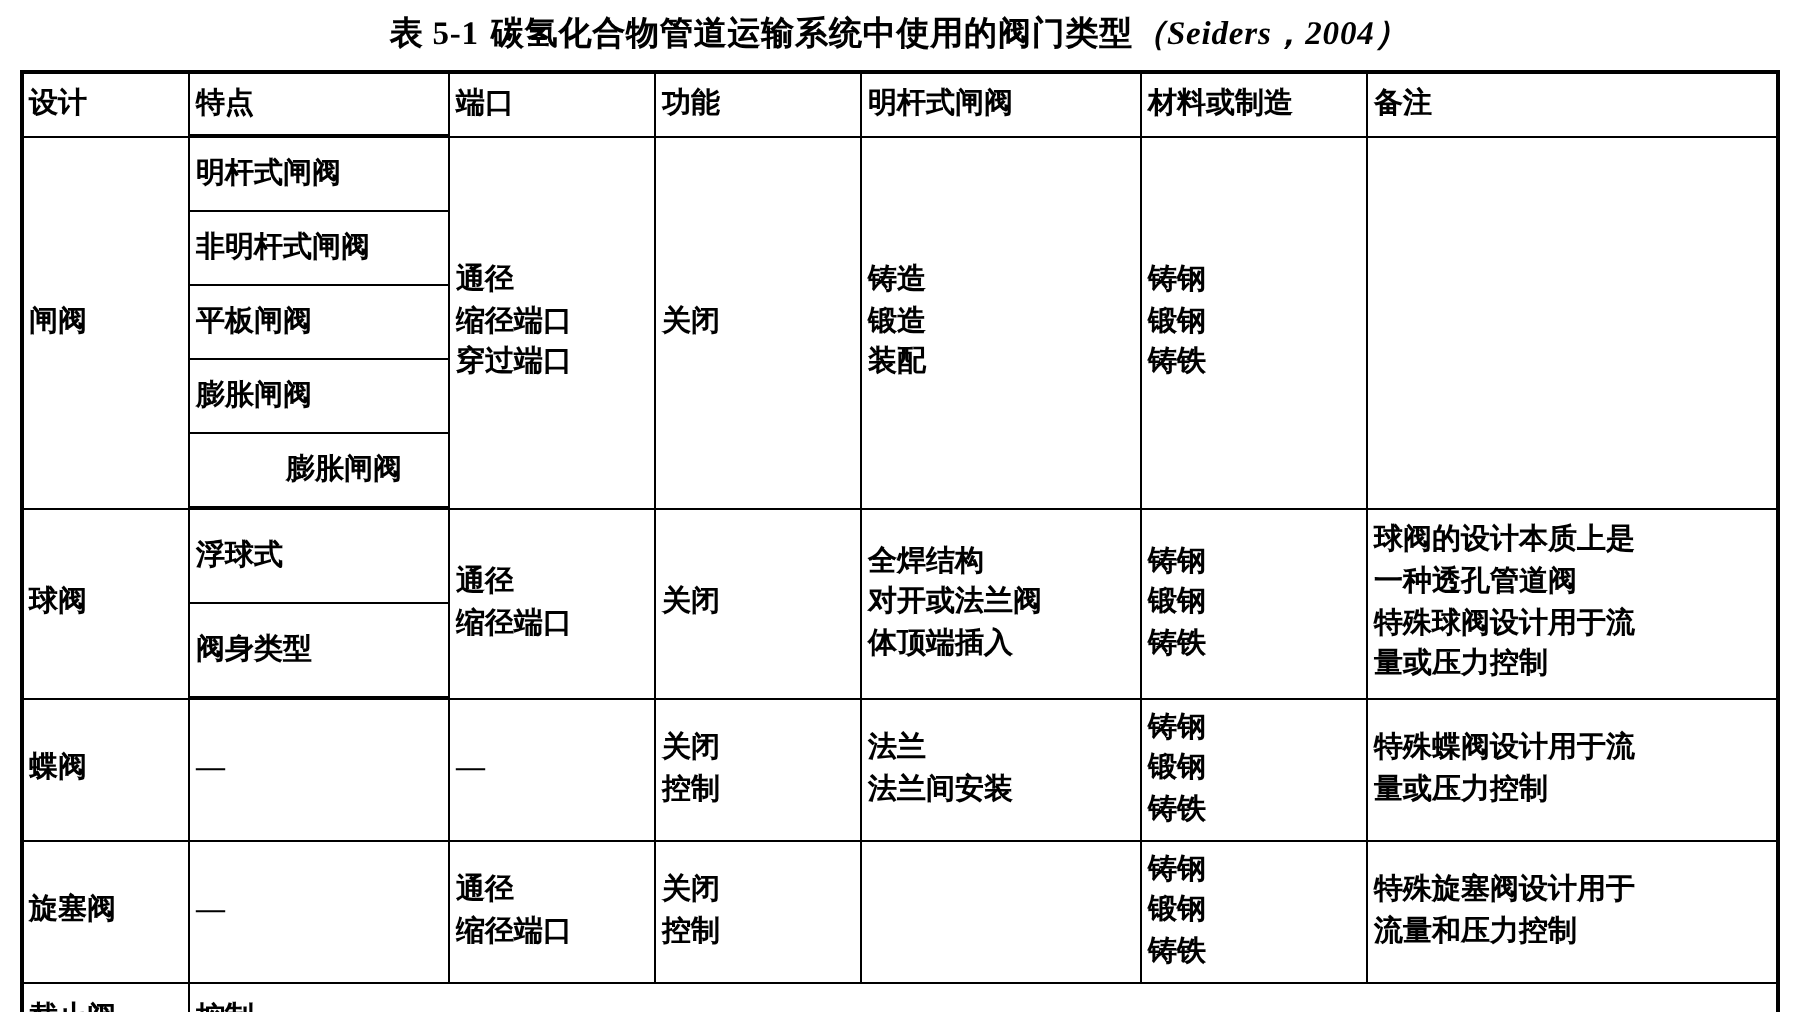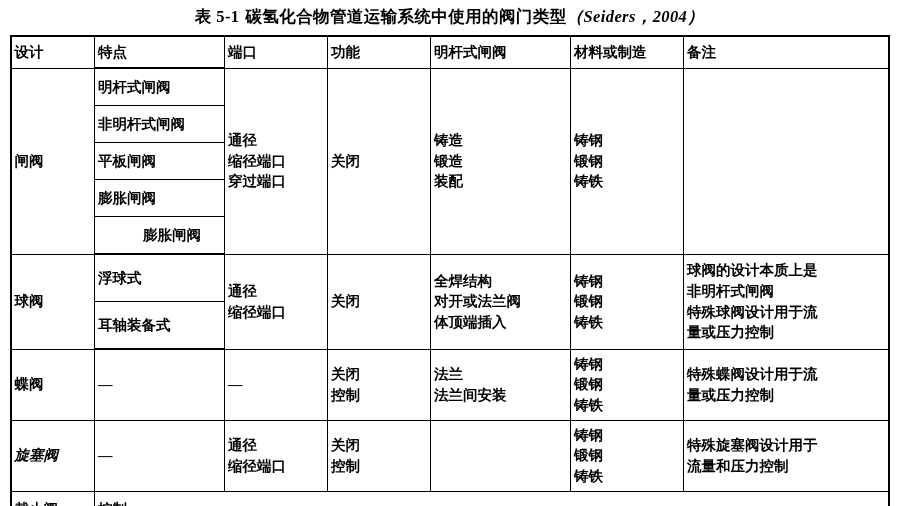--- a/index.html
+++ b/index.html
@@ -140,45 +140,45 @@
         <td class="grp-cell multi tall" rowspan="2">通径
 缩径端口</td>
         <td class="grp-cell" rowspan="2">关闭</td>
         <td class="grp-cell multi tall" rowspan="2">全焊结构
 对开或法兰阀
 体顶端插入</td>
         <td class="grp-cell multi tall" rowspan="2">铸钢
 锻钢
 铸铁</td>
         <td class="grp-cell multi tall" rowspan="2">球阀的设计本质上是
-非明杆式闸阀
+一种透孔管道阀
 特殊球阀设计用于流
 量或压力控制</td>
       </tr>
       <tr>
-        <td class="feature-cell" style="height:42px;border-bottom:2px solid #000;">耳轴装备式</td>
+        <td class="feature-cell" style="height:42px;border-bottom:2px solid #000;">阀身类型</td>
       </tr>
 
       <tr>
         <td class="grp-cell" style="height:66px;">蝶阀</td>
         <td class="grp-cell dash">—</td>
         <td class="grp-cell dash">—</td>
         <td class="grp-cell multi tall">关闭
 控制</td>
         <td class="grp-cell multi tall">法兰
 法兰间安装</td>
         <td class="grp-cell multi tall">铸钢
 锻钢
 铸铁</td>
         <td class="grp-cell multi tall">特殊蝶阀设计用于流
 量或压力控制</td>
       </tr>
 
       <tr>
-        <td class="grp-cell" style="height:66px;font-style:italic;">旋塞阀</td>
+        <td class="grp-cell" style="height:66px;">旋塞阀</td>
         <td class="grp-cell dash">—</td>
         <td class="grp-cell multi tall">通径
 缩径端口</td>
         <td class="grp-cell multi tall">关闭
 控制</td>
         <td class="grp-cell multi tall"></td>
         <td class="grp-cell multi tall">铸钢
 锻钢
 铸铁</td>
         <td class="grp-cell multi tall">特殊旋塞阀设计用于

